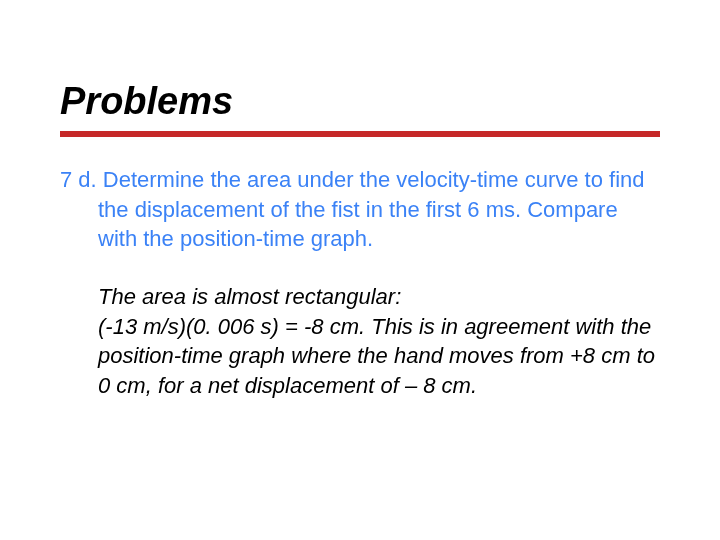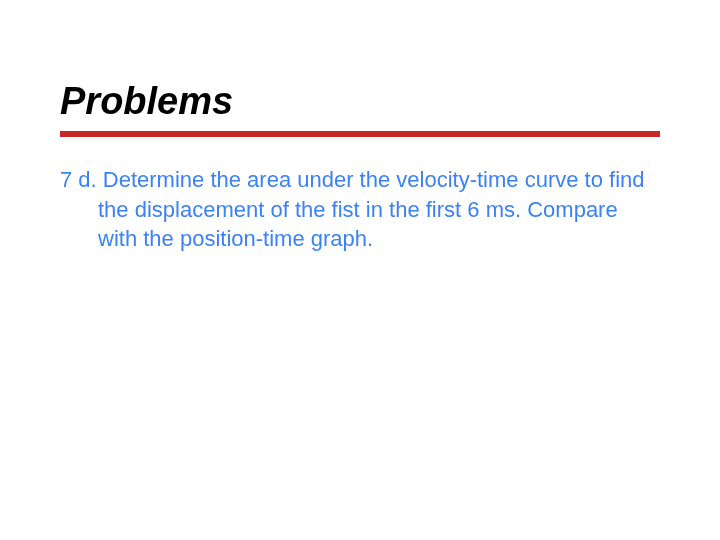--- a/index.html
+++ b/index.html
@@ -52,13 +52,17 @@
   </style>
 </head>
 <body>
 
 <div class="slide">
   <div class="title">Problems</div>
   <div class="title-underline"></div>
   <div class="question">
     <span class="indent">7 d. Determine the area under the velocity-time curve to find the displacement of the fist in the first 6 ms.  Compare with the position-time graph.</span>
   </div>
+  <div class="answer">
+    <div>The area is almost rectangular:</div>
+    <div>(-13 m/s)(0. 006 s) = -8 cm.  This is in agreement with the position-time graph where the hand moves from +8 cm to 0 cm, for a net displacement of – 8 cm.</div>
+  </div>
 </div>
 
 </body></html>

